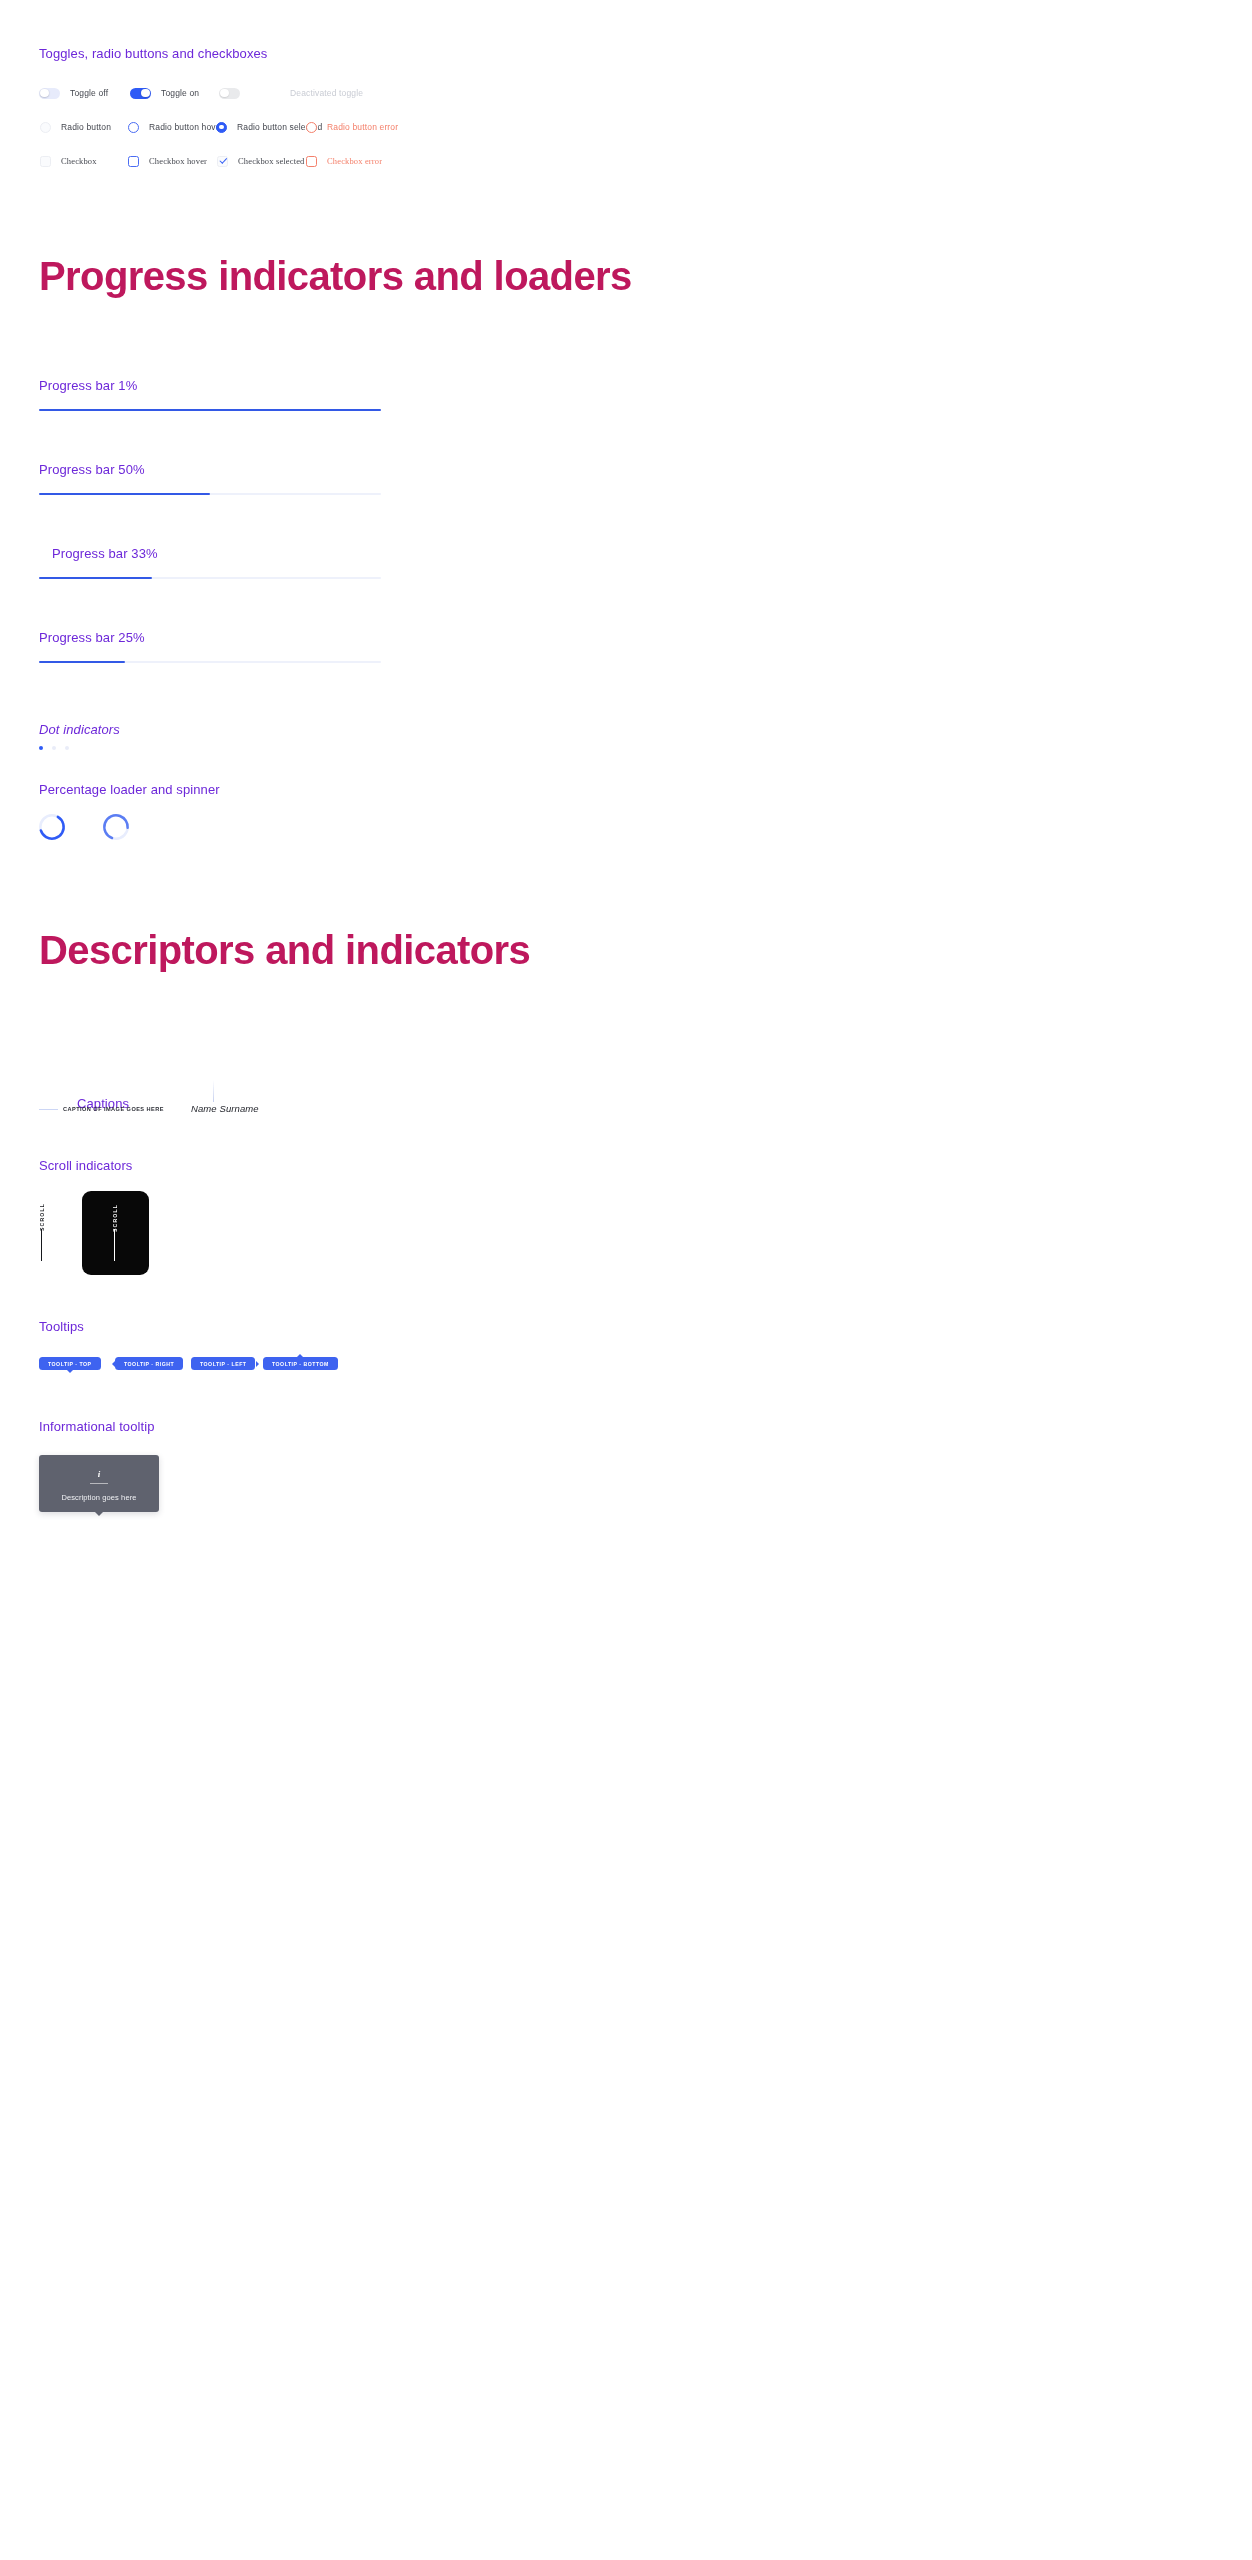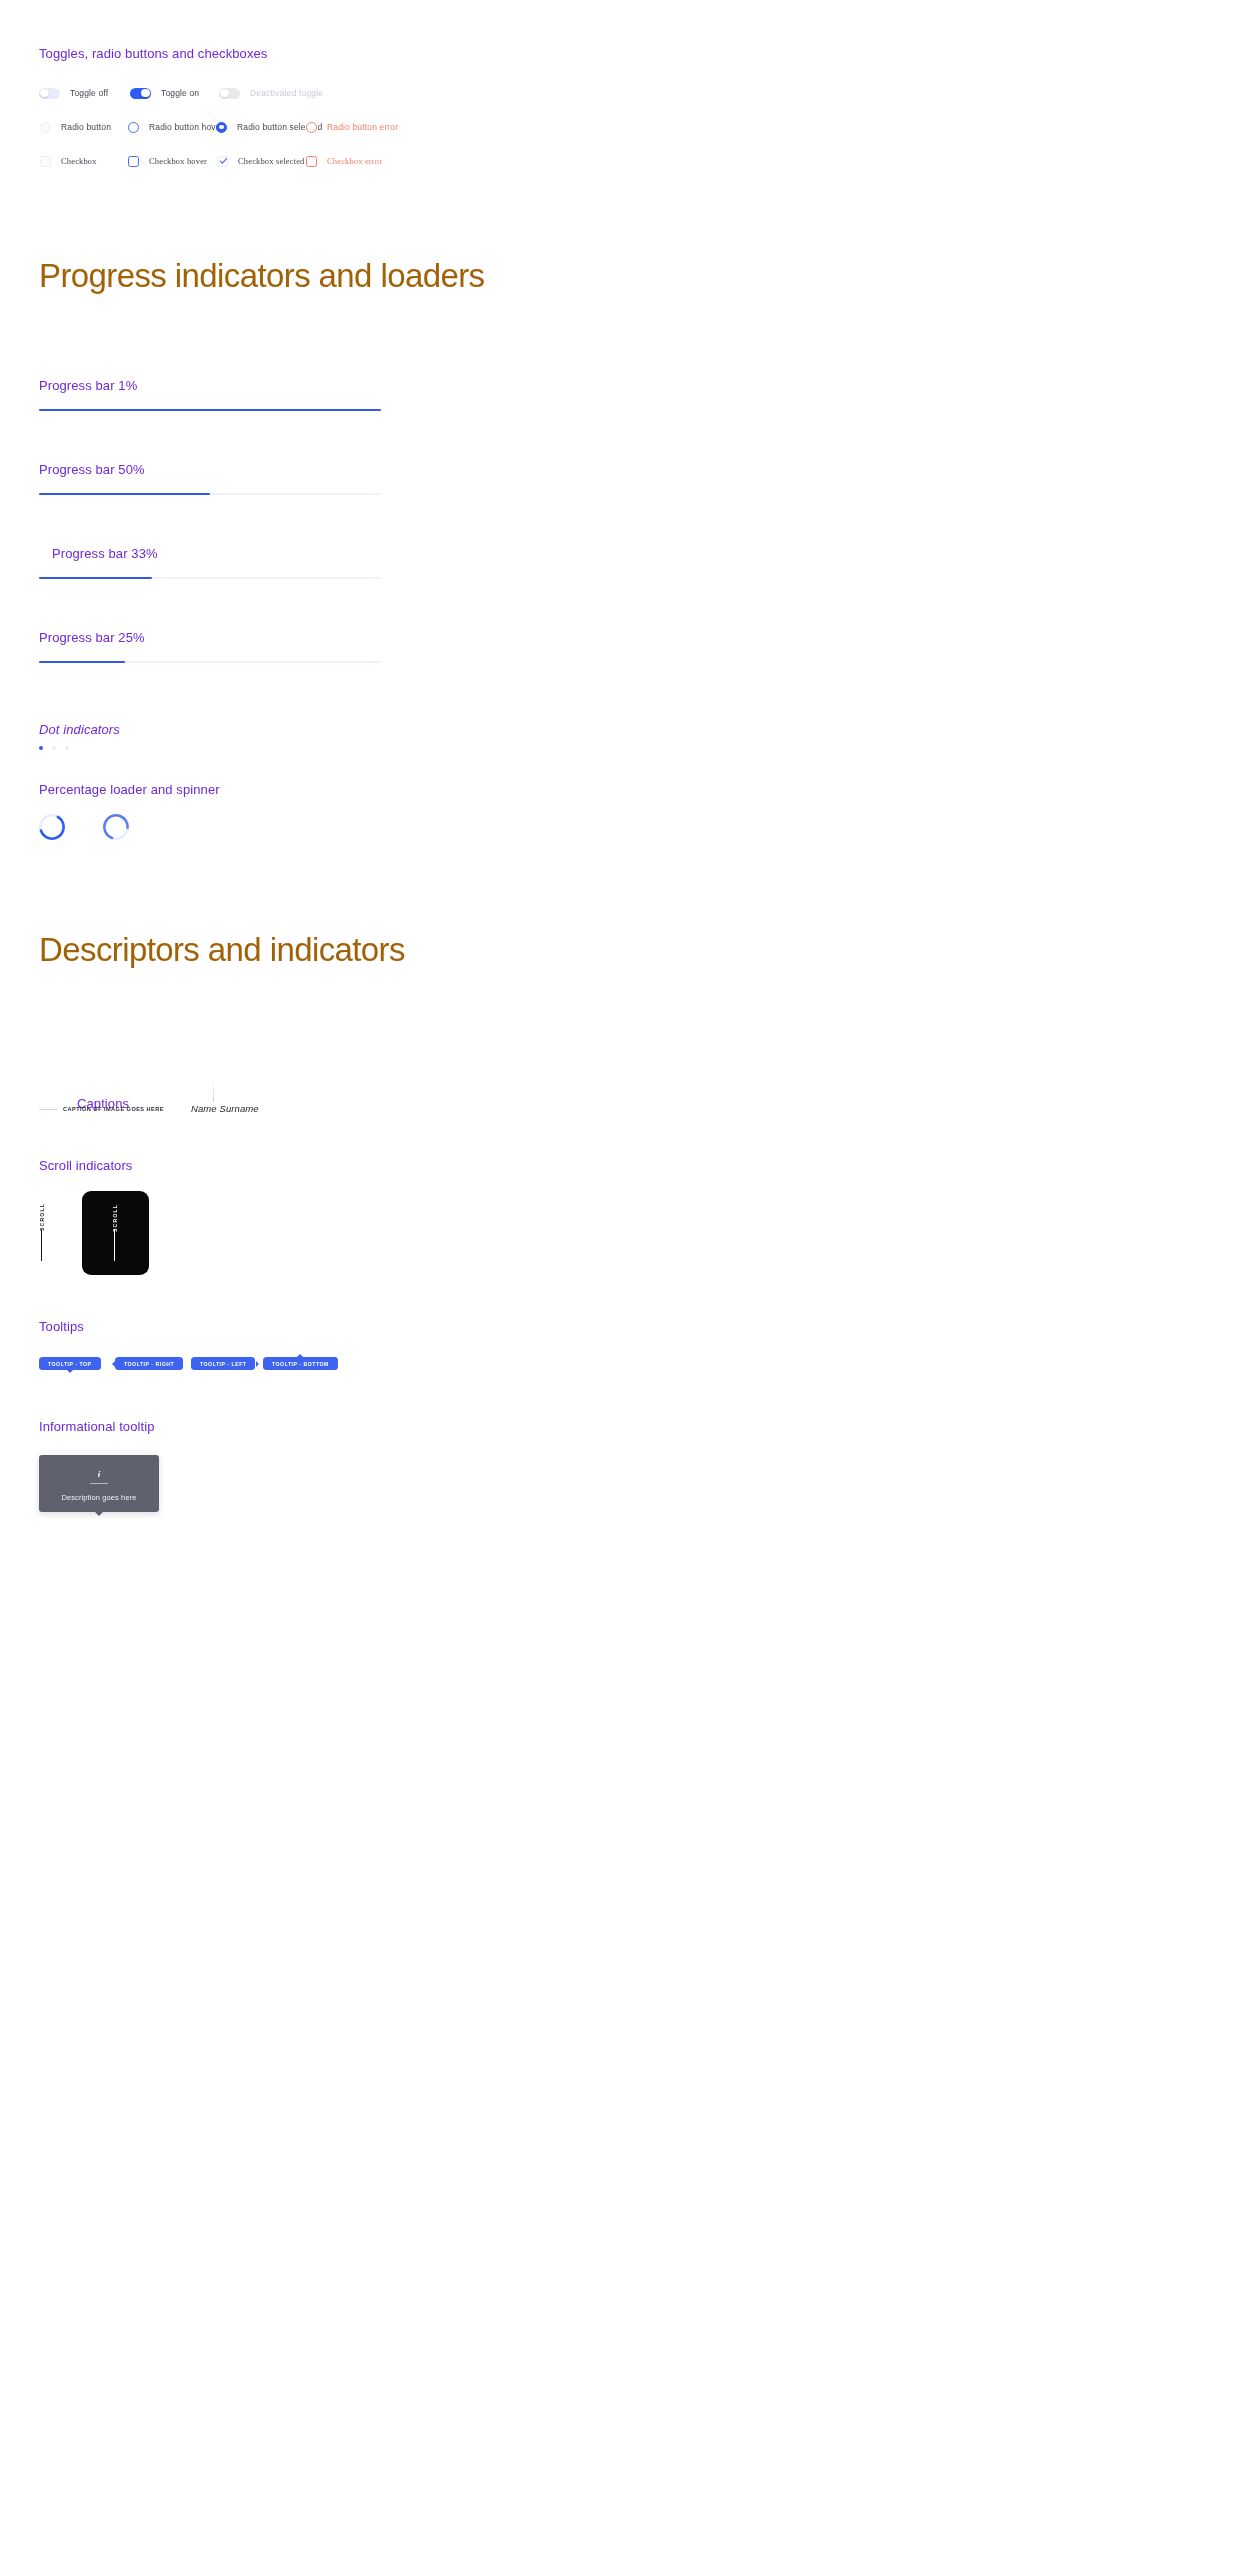--- a/index.html
+++ b/index.html
@@ -30,45 +30,45 @@
     font-size: 13px;
     line-height: 16px;
     font-weight: 400;
     color: #6d28d9;
     letter-spacing: 0.1px;
     white-space: nowrap;
   }
 
   .big-heading {
     position: absolute;
-    font-size: 33px;
+    font-size: 40px;
     line-height: 40px;
-    font-weight: 400;
+    font-weight: 700;
     letter-spacing: -0.6px;
-    color: #a16207;
+    color: #be185d;
     white-space: nowrap;
   }
 
   
   .ctl-row { position: absolute; left: 0; width: 1017px; height: 30px; }
   .ctl {
     position: absolute;
     display: flex;
     align-items: center;
     gap: 10px;
     height: 30px;
     white-space: nowrap;
   }
   .ctl-label {
     font-size: 8.5px;
     line-height: 11px;
     letter-spacing: 0.15px;
     color: #44474f;
   }
-  .ctl-label.muted { color: #c9ccd4; }
+  .ctl-label.muted { color: #c9ccd4; margin-left: 40px; }
   .ctl-label.err { color: #f4806b; }
 
   
   .toggle {
     position: relative;
     width: 21px;
     height: 11px;
     border-radius: 6px;
     flex: none;
   }

